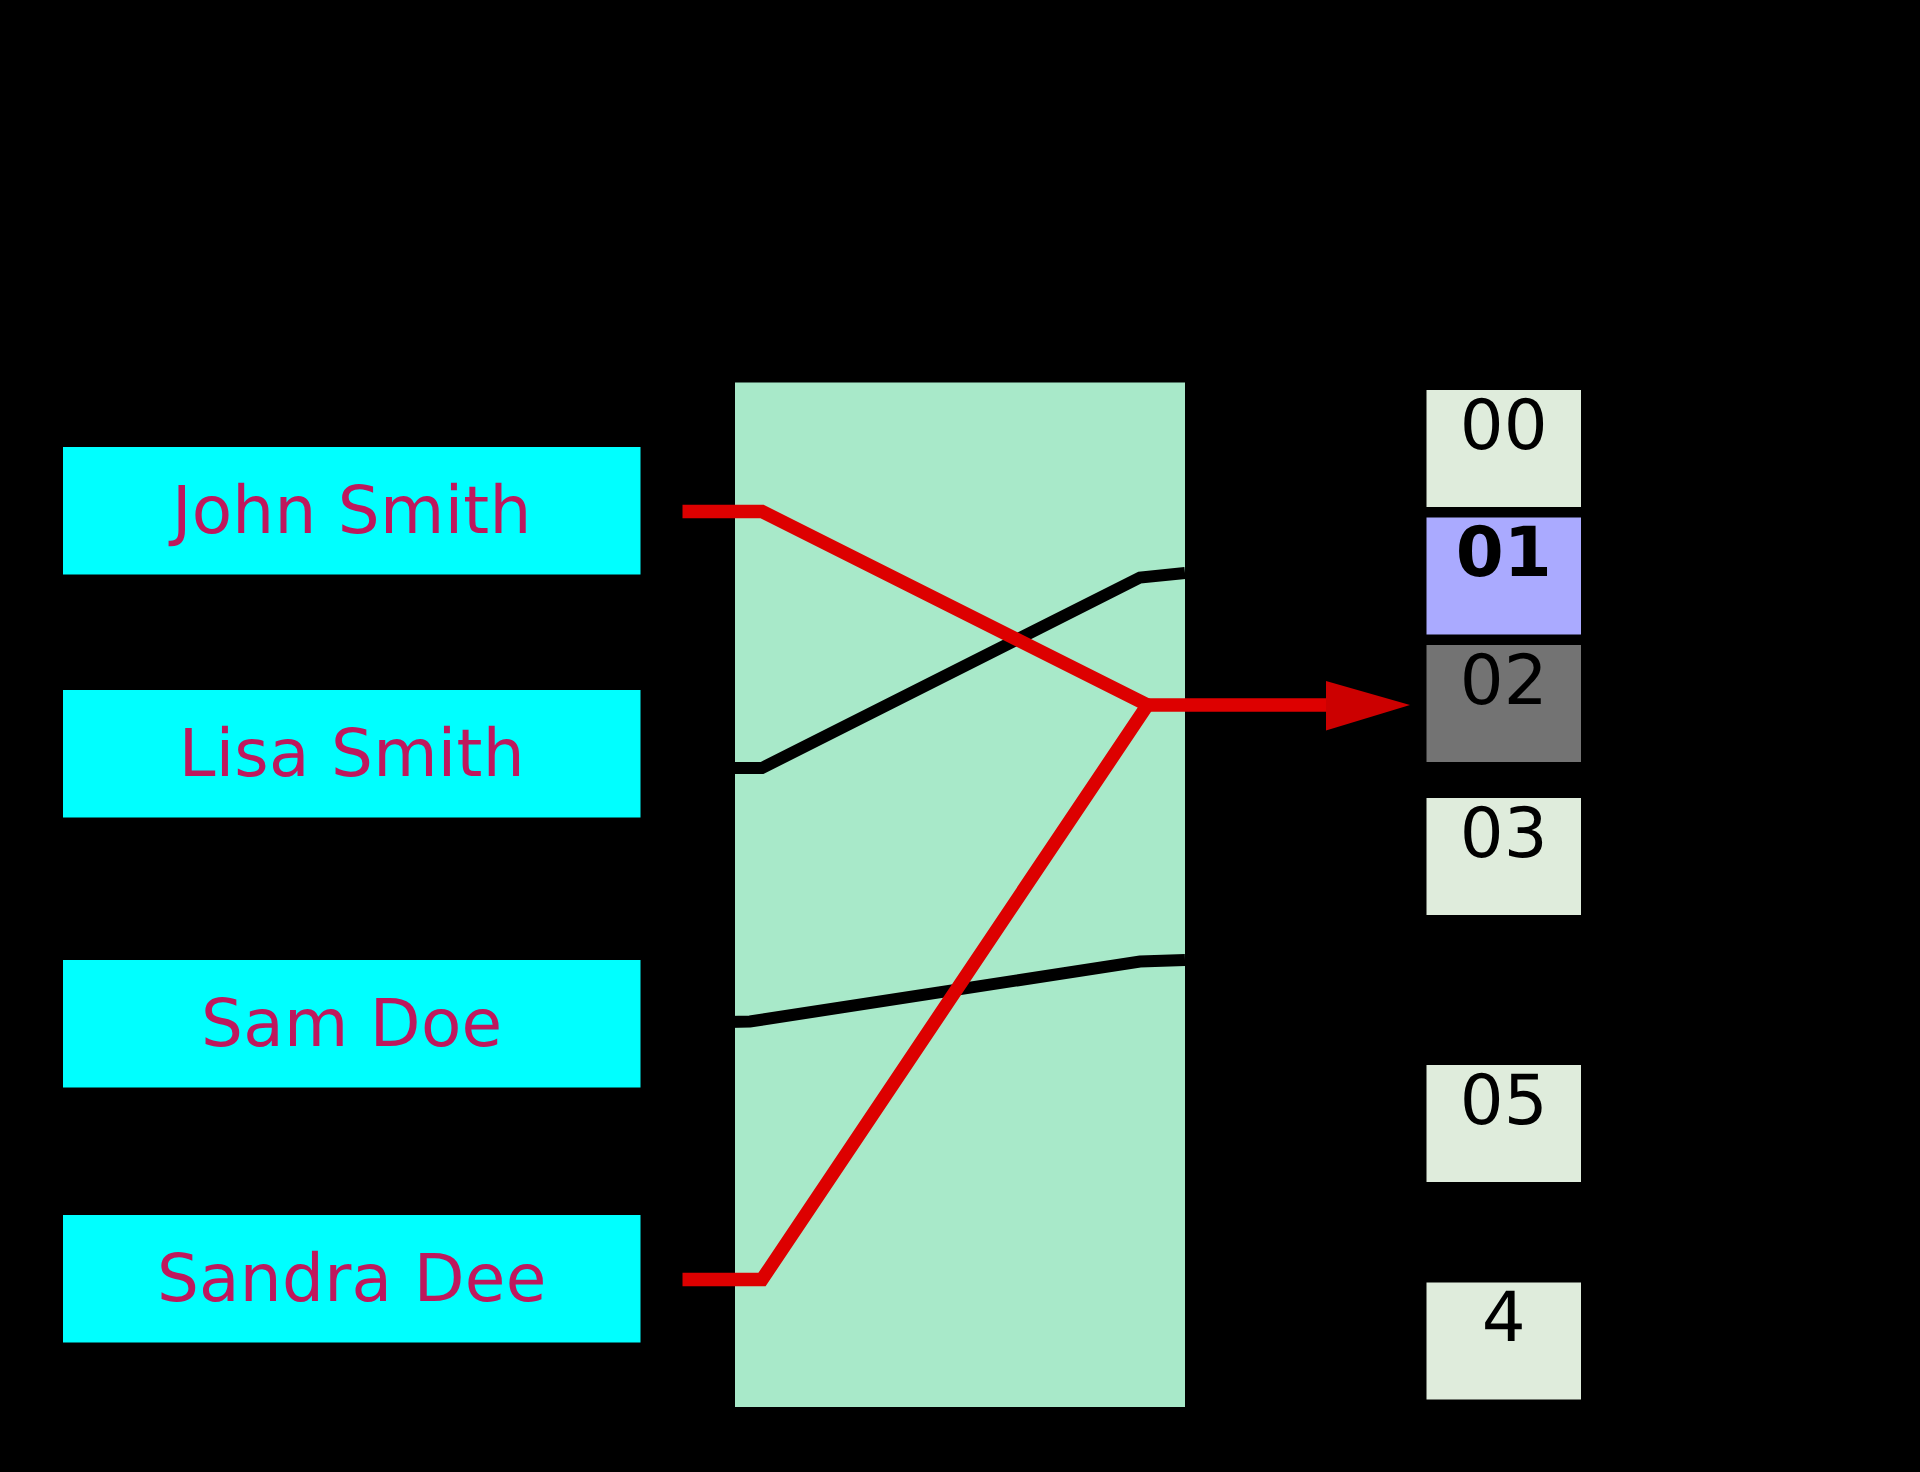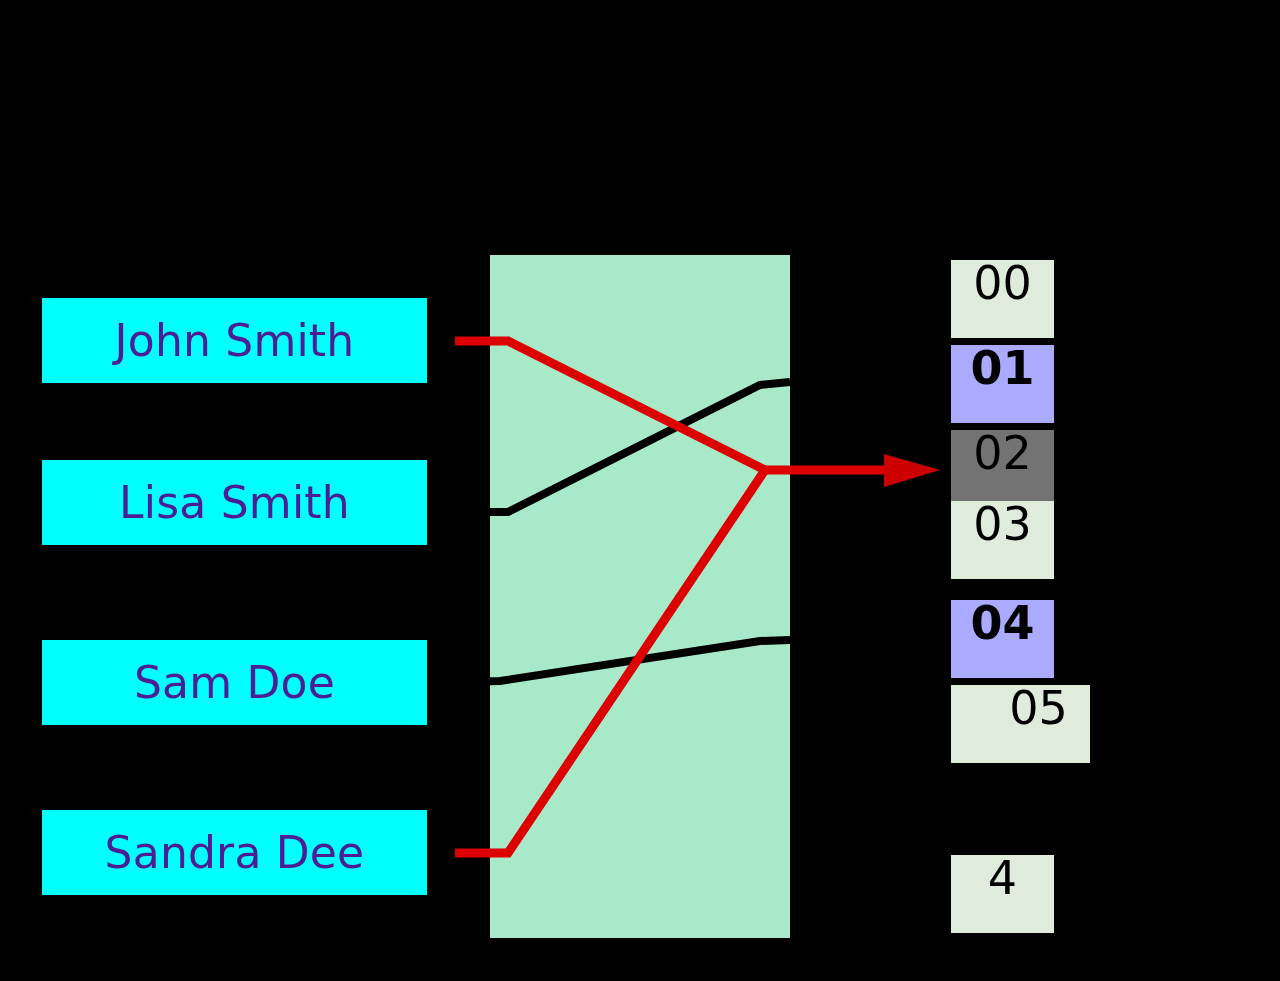--- a/index.html
+++ b/index.html
@@ -20,21 +20,21 @@
   
   .key-box {
     position: absolute;
     left: 42px;
     width: 385px;
     height: 85px;
     background: #00ffff;
     display: flex;
     align-items: center;
     justify-content: center;
-    color: #4c1d95;
+    color: #be185d;
     font-size: 44px;
     line-height: 1;
     letter-spacing: 0.2px;
   }
   
   #hash-region {
     position: absolute;
     left: 490px;
     top: 255px;
     width: 300px;
@@ -104,26 +104,23 @@
 
   <div class="bucket-box bucket-empty" style="top:260px;">
     <span>00</span>
   </div>
   <div class="bucket-box bucket-blue" style="top:345px;">
     <span>01</span>
   </div>
   <div class="bucket-box bucket-red" style="top:430px;">
     <span>02</span>
   </div>
-  <div class="bucket-box bucket-empty" style="top:501px;">
+  <div class="bucket-box bucket-empty" style="top:532px;">
     <span>03</span>
   </div>
-  <div class="bucket-box bucket-blue" style="top:600px;">
-    <span>04</span>
-  </div>
-  <div class="bucket-box bucket-empty" style="top:685px;padding-left:36px;">
+  <div class="bucket-box bucket-empty" style="top:710px;">
     <span>05</span>
   </div>
   <div class="bucket-box bucket-empty" style="top:855px;">
     <span>4</span>
   </div>
 
 </div>
 
 </body></html>

